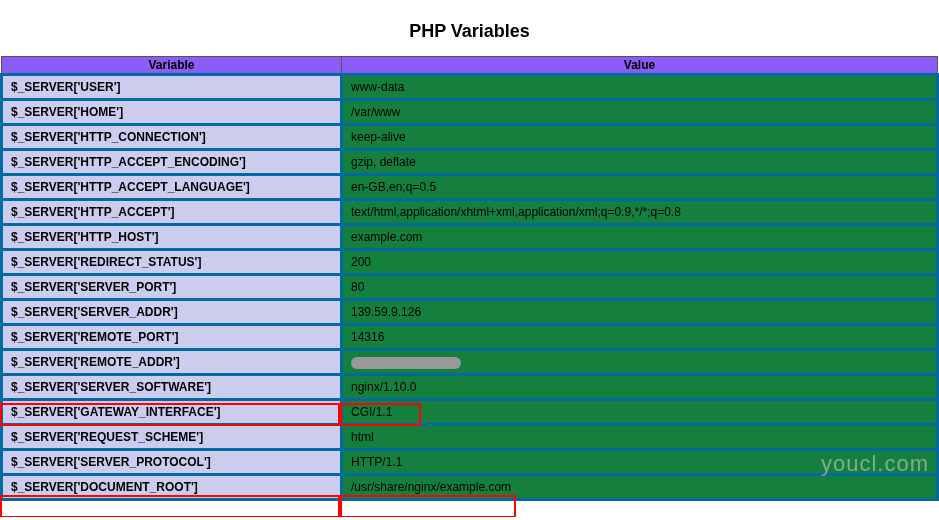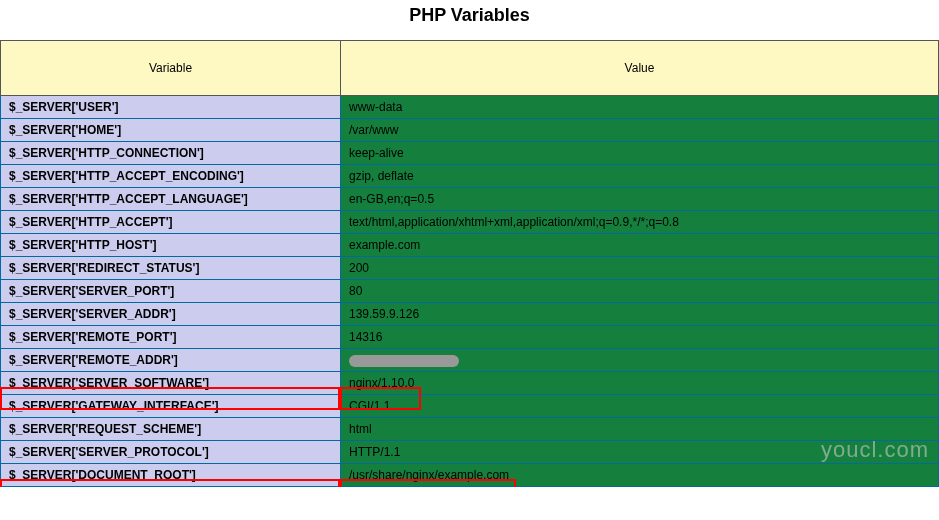--- a/index.html
+++ b/index.html
@@ -7,49 +7,49 @@
       margin: 0;
       padding: 0;
     }
     body {
       font-family: Arial, sans-serif;
       background: #ffffff;
       padding: 0;
     }
     .container {
       width: 939px;
-      margin: 0 auto;
+      margin: 16px auto;
       position: relative;
     }
     h1 {
       text-align: center;
       font-size: 18px;
       font-weight: bold;
       color: #000;
       padding: 5px 0 14px 0;
     }
     table {
       width: 100%;
       border-collapse: collapse;
       font-size: 12px;
     }
     th {
-      background: #fef9c3;
+      background: #8b5cf6;
       color: #000;
-      font-weight: normal;
-      padding: 20px 8px;
+      font-weight: bold;
+      padding: 1px 8px;
       border: 1px solid #555;
       text-align: center;
     }
     th.col-var {
       width: 340px;
     }
     td {
       padding: 4px 8px;
-      border: 1px solid #0369a1;
+      border: 3px solid #0369a1;
       text-align: left;
     }
     td.var-name {
       background: #ccccee;
       font-weight: bold;
       width: 340px;
     }
     td.var-value {
       background: #15803d;
     }

